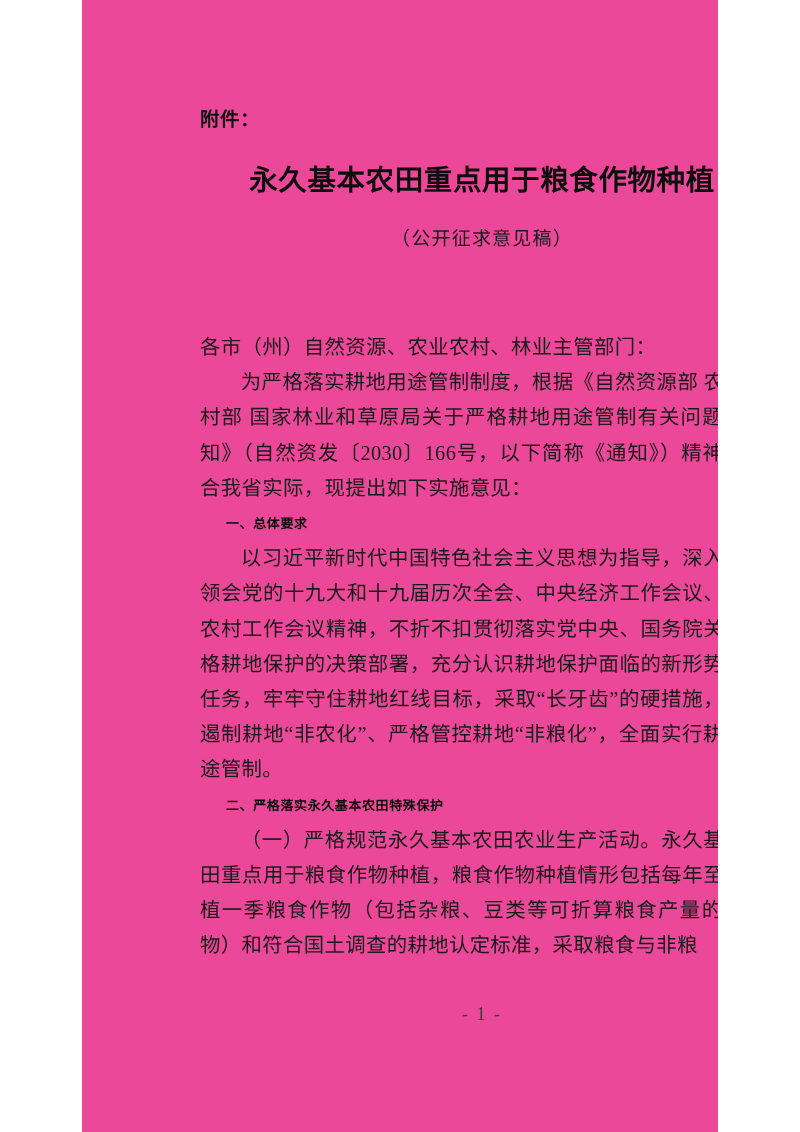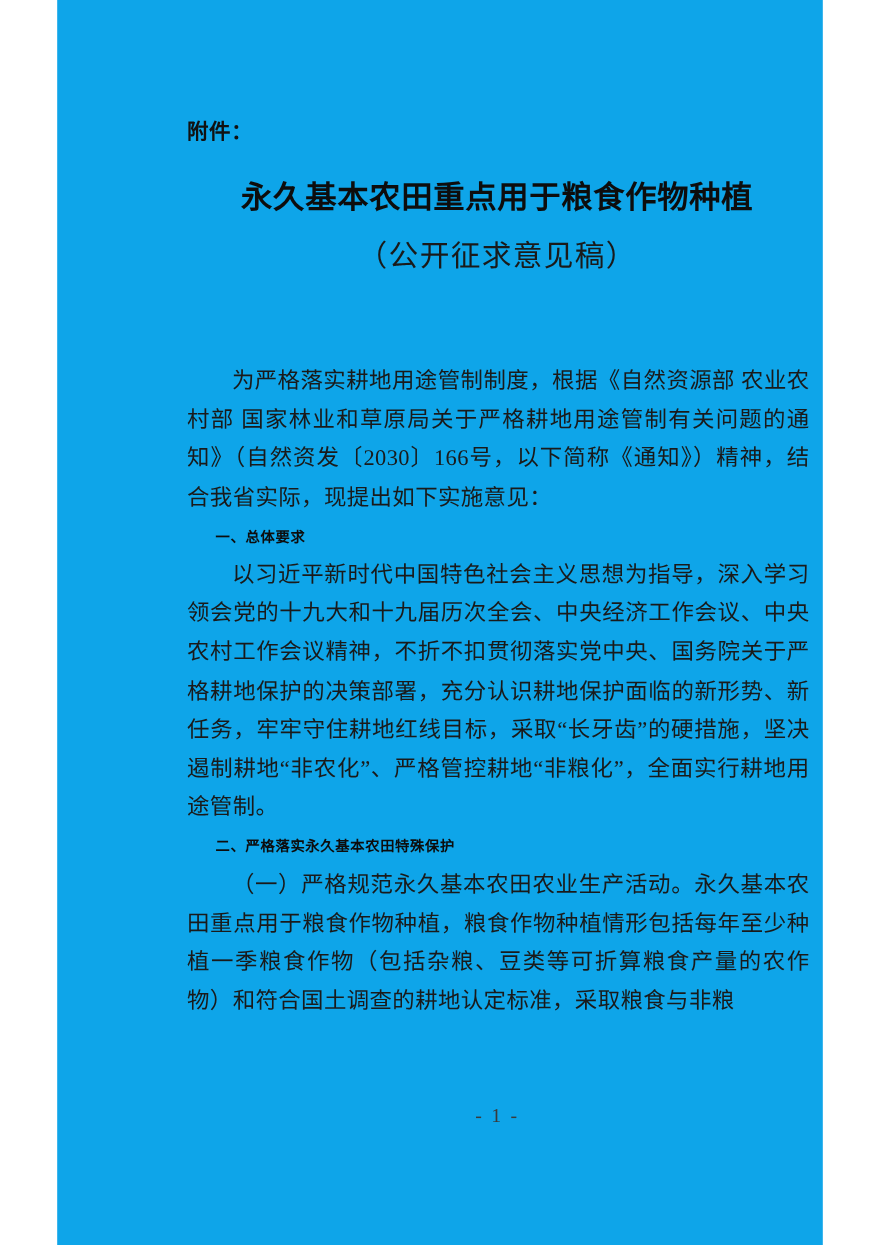--- a/index.html
+++ b/index.html
@@ -4,24 +4,24 @@
 <title>省自然资源厅 省农业农村厅 省林业局关于严格耕地用途管制的实施意见</title>
 <style>
   html, body {
     margin: 0;
     padding: 0;
     background: #ffffff;
   }
 
   .page {
     position: relative;
-    width: 696px;
+    width: 636px;
     height: 1132px;
     margin: 0 auto;
-    background: #0ea5e9;
+    background: #ec4899;
     overflow: hidden;
     box-sizing: border-box;
     font-family: "Liberation Serif", "DejaVu Serif", serif;
     color: #1a1a1a;
   }
 
   
   .attachment-label {
     position: absolute;
     left: 118px;
@@ -47,23 +47,23 @@
     font-family: "Liberation Sans", "DejaVu Sans", sans-serif;
     font-size: 28.5px;
     font-weight: 700;
     line-height: 37px;
     letter-spacing: 0.6px;
     color: #0d0d0d;
     white-space: nowrap;
   }
 
   .doc-subtitle {
-    margin-top: 12px;
+    margin-top: 24px;
     font-family: "Liberation Serif", "DejaVu Serif", serif;
-    font-size: 27px;
+    font-size: 19px;
     font-weight: 400;
     letter-spacing: 1.2px;
     color: #1a1a1a;
   }
 
   
   .body-column {
     position: absolute;
     left: 118px;
     top: 330px;
@@ -116,20 +116,21 @@
 
   <div class="attachment-label">附件：</div>
 
   <div class="title-block">
     <div class="doc-title-line">永久基本农田重点用于粮食作物种植</div>
     <div class="doc-subtitle">（公开征求意见稿）</div>
   </div>
 
   <div class="body-column">
 
+    <p class="para">各市（州）自然资源、农业农村、林业主管部门：</p>
 
     <p class="para indent">为严格落实耕地用途管制制度，根据《自然资源部 农业农村部 国家林业和草原局关于严格耕地用途管制有关问题的通知》（自然资发〔2030〕166号，以下简称《通知》）精神，结合我省实际，现提出如下实施意见：</p>
 
     <p class="section-heading">一、总体要求</p>
 
     <p class="para indent">以习近平新时代中国特色社会主义思想为指导，深入学习领会党的十九大和十九届历次全会、中央经济工作会议、中央农村工作会议精神，不折不扣贯彻落实党中央、国务院关于严格耕地保护的决策部署，充分认识耕地保护面临的新形势、新任务，牢牢守住耕地红线目标，采取“长牙齿”的硬措施，坚决遏制耕地“非农化”、严格管控耕地“非粮化”，全面实行耕地用途管制。</p>
 
     <p class="section-heading">二、严格落实永久基本农田特殊保护</p>
 
     <p class="para indent">（一）严格规范永久基本农田农业生产活动。永久基本农田重点用于粮食作物种植，粮食作物种植情形包括每年至少种植一季粮食作物（包括杂粮、豆类等可折算粮食产量的农作物）和符合国土调查的耕地认定标准，采取粮食与非粮</p>

